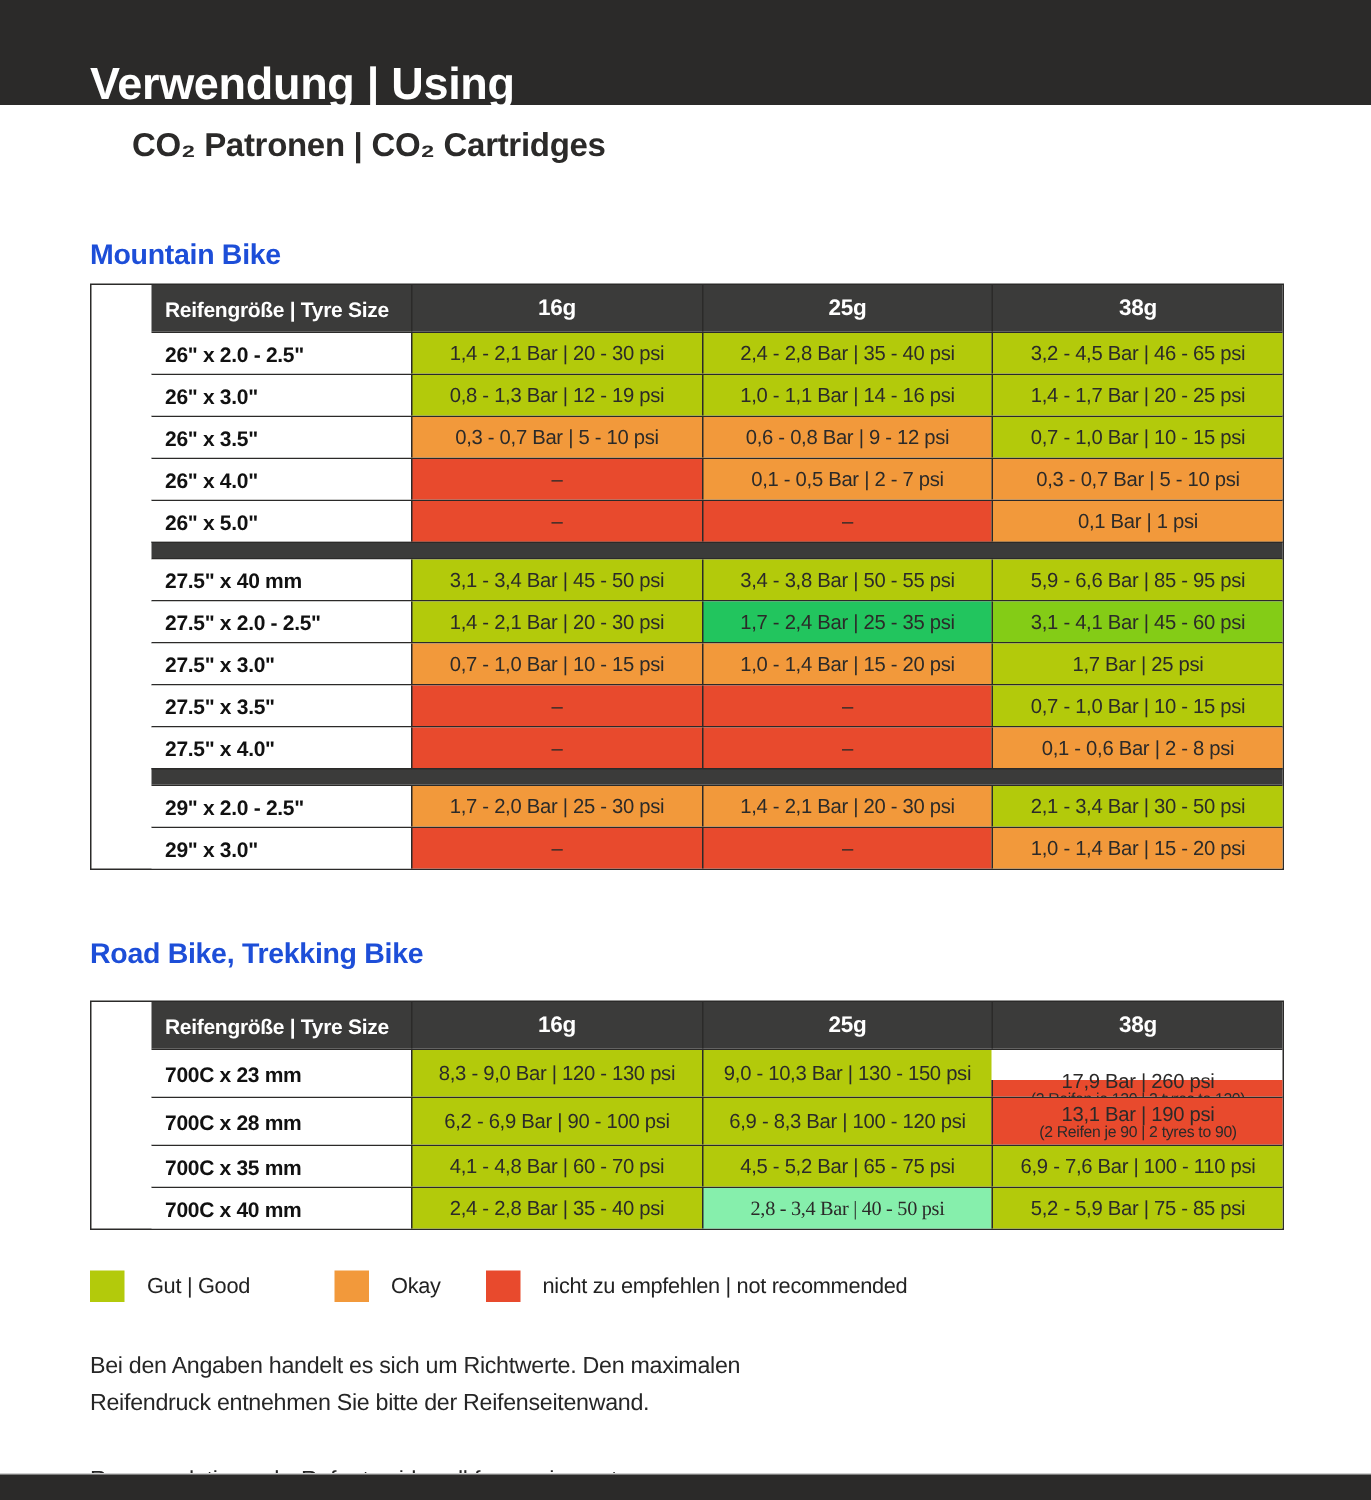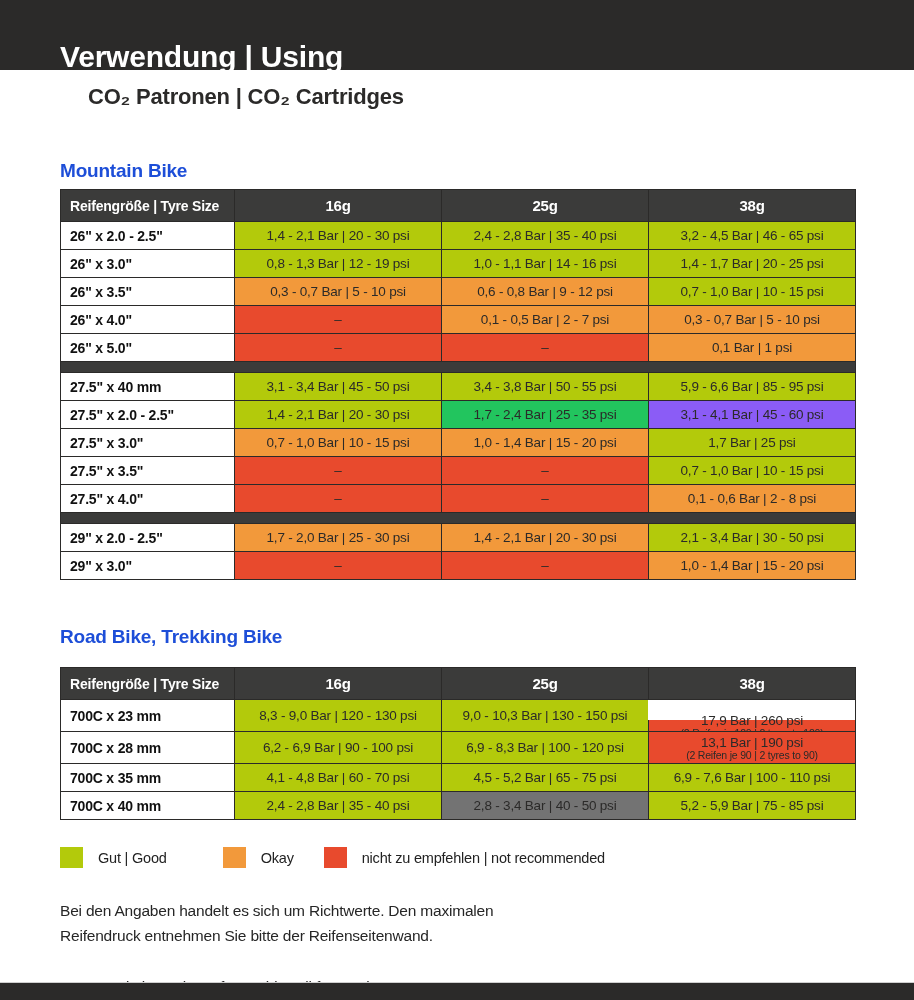--- a/index.html
+++ b/index.html
@@ -9,21 +9,21 @@
   .top-band { position:relative; height:70px; background:#2b2a29; overflow:hidden; }
   .band-title { position:absolute; left:60px; top:40px; font-size:30px; font-weight:bold;
                 color:#ffffff; white-space:nowrap; letter-spacing:-0.2px; }
   .subtitle { margin:14px 0 0 88px; font-size:22px; font-weight:bold; color:#2b2a29; letter-spacing:-0.2px; }
 
   .section { margin-left:60px; width:796px; }
   .section-title { color:#1d4ed8; font-size:19px; font-weight:bold; letter-spacing:-0.2px; }
   .mtb-title { margin-top:50px; margin-bottom:7px; }
   .road-title { margin-top:46px; margin-bottom:19px; }
 
-  .table { border:1px solid #2b2a29; width:796px; }
+  .table { border:1px solid #2b2a29; width:796px;padding-left:40px; }
   .trow { display:flex; height:28px; border-top:1px solid #2b2a29; }
   .trow:first-child { border-top:none; }
   .trow.tall { height:32px; }
   .trow.thead { height:31px; background:#3b3b3a; }
   .cell { border-left:1px solid #2b2a29; display:flex; flex-direction:column; justify-content:center; }
   .cell:first-child { border-left:none; }
   .label-cell { width:173px; flex:none; background:#fff; color:#111; font-weight:bold;
                 font-size:14px; padding-left:9px; align-items:flex-start; letter-spacing:-0.2px; }
   .data-cell { flex:1 1 0; align-items:center; text-align:center; color:#2b2a29;
                font-size:13.5px; letter-spacing:-0.2px; }
@@ -141,21 +141,21 @@
           </div>
         </div>
         <div class="trow">
           <div class="cell label-cell">27.5" x 2.0 - 2.5"</div>
           <div class="cell data-cell" style="background: rgb(179, 202, 11);">
             <div class="cell-main">1,4 - 2,1 Bar | 20 - 30 psi</div>
           </div>
           <div class="cell data-cell" style="background: #22c55e; align-items: center;">
             <div class="cell-main">1,7 - 2,4 Bar | 25 - 35 psi</div>
           </div>
-          <div class="cell data-cell" style="background: #8b5cf6;">
+          <div class="cell data-cell" style="background: #84cc16;">
             <div class="cell-main">3,1 - 4,1 Bar | 45 - 60 psi</div>
           </div>
         </div>
         <div class="trow">
           <div class="cell label-cell">27.5" x 3.0"</div>
           <div class="cell data-cell" style="background: rgb(242, 153, 59);">
             <div class="cell-main">0,7 - 1,0 Bar | 10 - 15 psi</div>
           </div>
           <div class="cell data-cell" style="background: rgb(242, 153, 59);">
             <div class="cell-main">1,0 - 1,4 Bar | 15 - 20 psi</div>
@@ -261,21 +261,21 @@
           </div>
           <div class="cell data-cell" style="background: rgb(179, 202, 11); align-items: center;">
             <div class="cell-main">6,9 - 7,6 Bar | 100 - 110 psi</div>
           </div>
         </div>
         <div class="trow">
           <div class="cell label-cell">700C x 40 mm</div>
           <div class="cell data-cell" style="background: rgb(179, 202, 11);">
             <div class="cell-main">2,4 - 2,8 Bar | 35 - 40 psi</div>
           </div>
-          <div class="cell data-cell" style="background: #737373;">
+          <div class="cell data-cell" style="background: #86efac; font-family: Liberation Serif, serif;">
             <div class="cell-main">2,8 - 3,4 Bar | 40 - 50 psi</div>
           </div>
           <div class="cell data-cell" style="background: rgb(179, 202, 11);">
             <div class="cell-main">5,2 - 5,9 Bar | 75 - 85 psi</div>
           </div>
         </div>
       </div>
   </div>
 
   <div class="legend">

